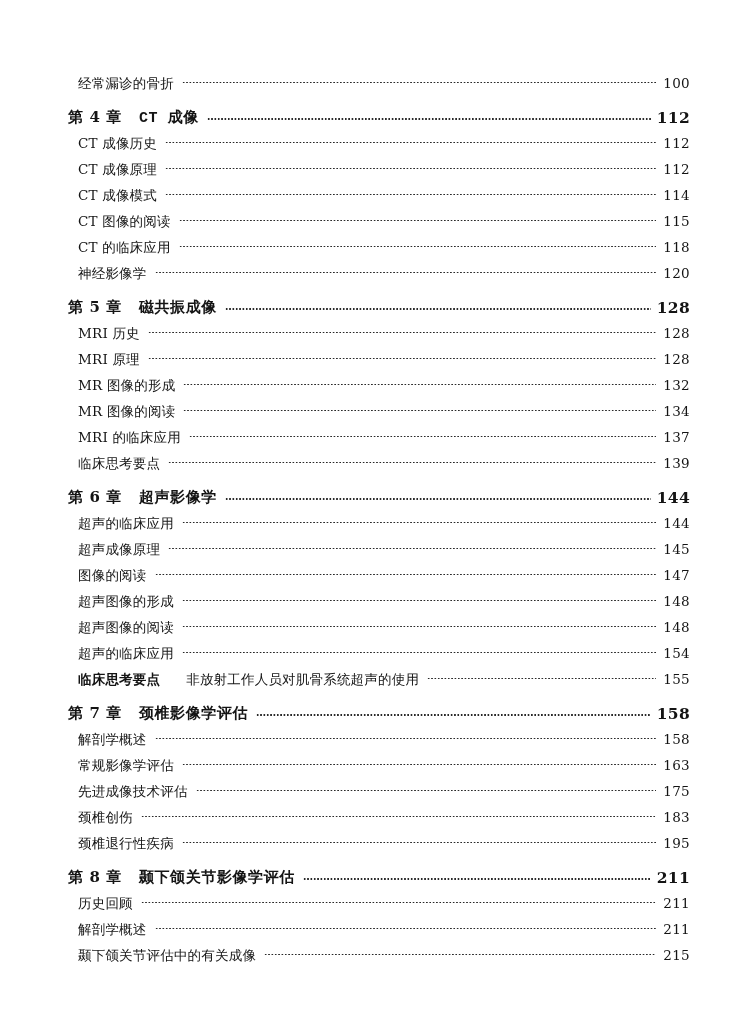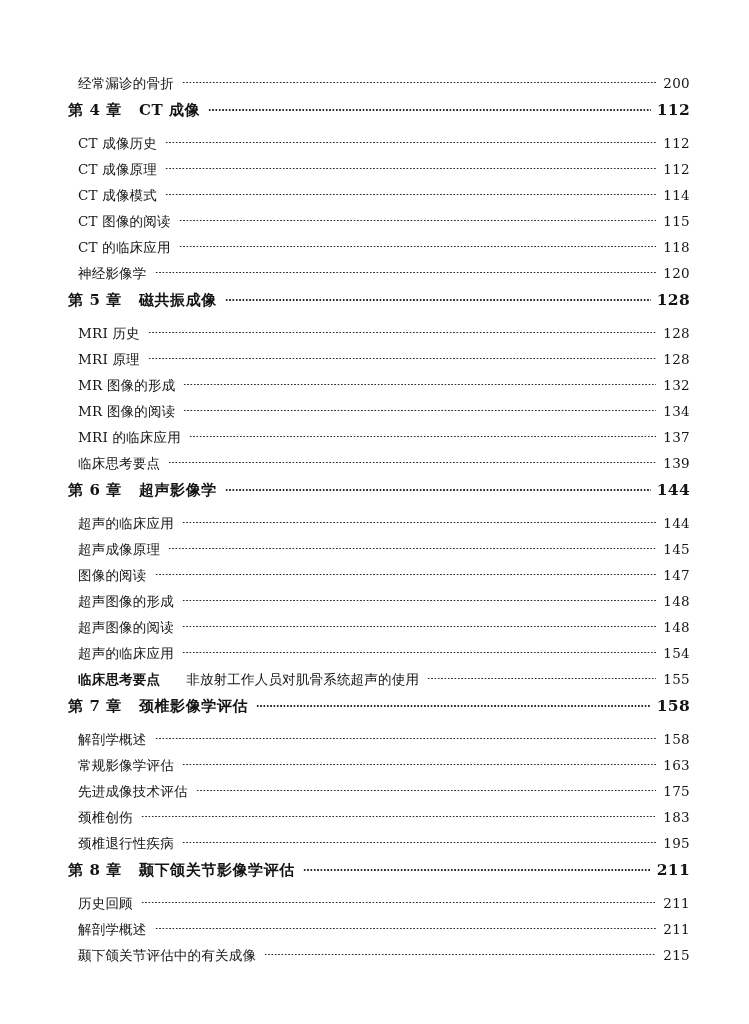--- a/index.html
+++ b/index.html
@@ -45,20 +45,21 @@
     font-size: 13.5px;
     font-weight: normal;
   }
 
   
   .toc-row.level-chapter {
     padding-left: 68px;
     font-size: 15px;
     font-weight: bold;
     height: 34px;
+    align-items: center;
   }
   .toc-row.level-chapter .pagenum {
     font-size: 15.5px;
     font-weight: bold;
   }
 
   .entry-title {
     white-space: nowrap;
     flex: 0 0 auto;
     letter-spacing: 0.2px;
@@ -68,20 +69,21 @@
   .chap-label {
     white-space: nowrap;
     flex: 0 0 auto;
     letter-spacing: 0.6px;
   }
   .chap-name {
     white-space: nowrap;
     flex: 0 0 auto;
     margin-left: 17px;
     letter-spacing: 0.6px;
+    font-family: Liberation Mono, monospace;
   }
 
   
   .entry-sub {
     white-space: nowrap;
     flex: 0 0 auto;
     margin-left: 26px;
     font-weight: normal;
     letter-spacing: 0.2px;
   }
@@ -119,21 +121,21 @@
     letter-spacing: 0.3px;
   }
 </style>
 </head>
 <body>
 
 <div id="toc">
     <div class="toc-row level-sub">
       <span class="entry-title">经常漏诊的骨折</span>
       <span class="leader"></span>
-      <span class="pagenum">200</span>
+      <span class="pagenum">100</span>
     </div>
     <div class="toc-row level-chapter">
       <span class="chap-label">第 4 章</span>
       <span class="chap-name">CT 成像</span>
       <span class="leader"></span>
       <span class="pagenum">112</span>
     </div>
     <div class="toc-row level-sub">
       <span class="entry-title">CT 成像历史</span>
       <span class="leader"></span>

